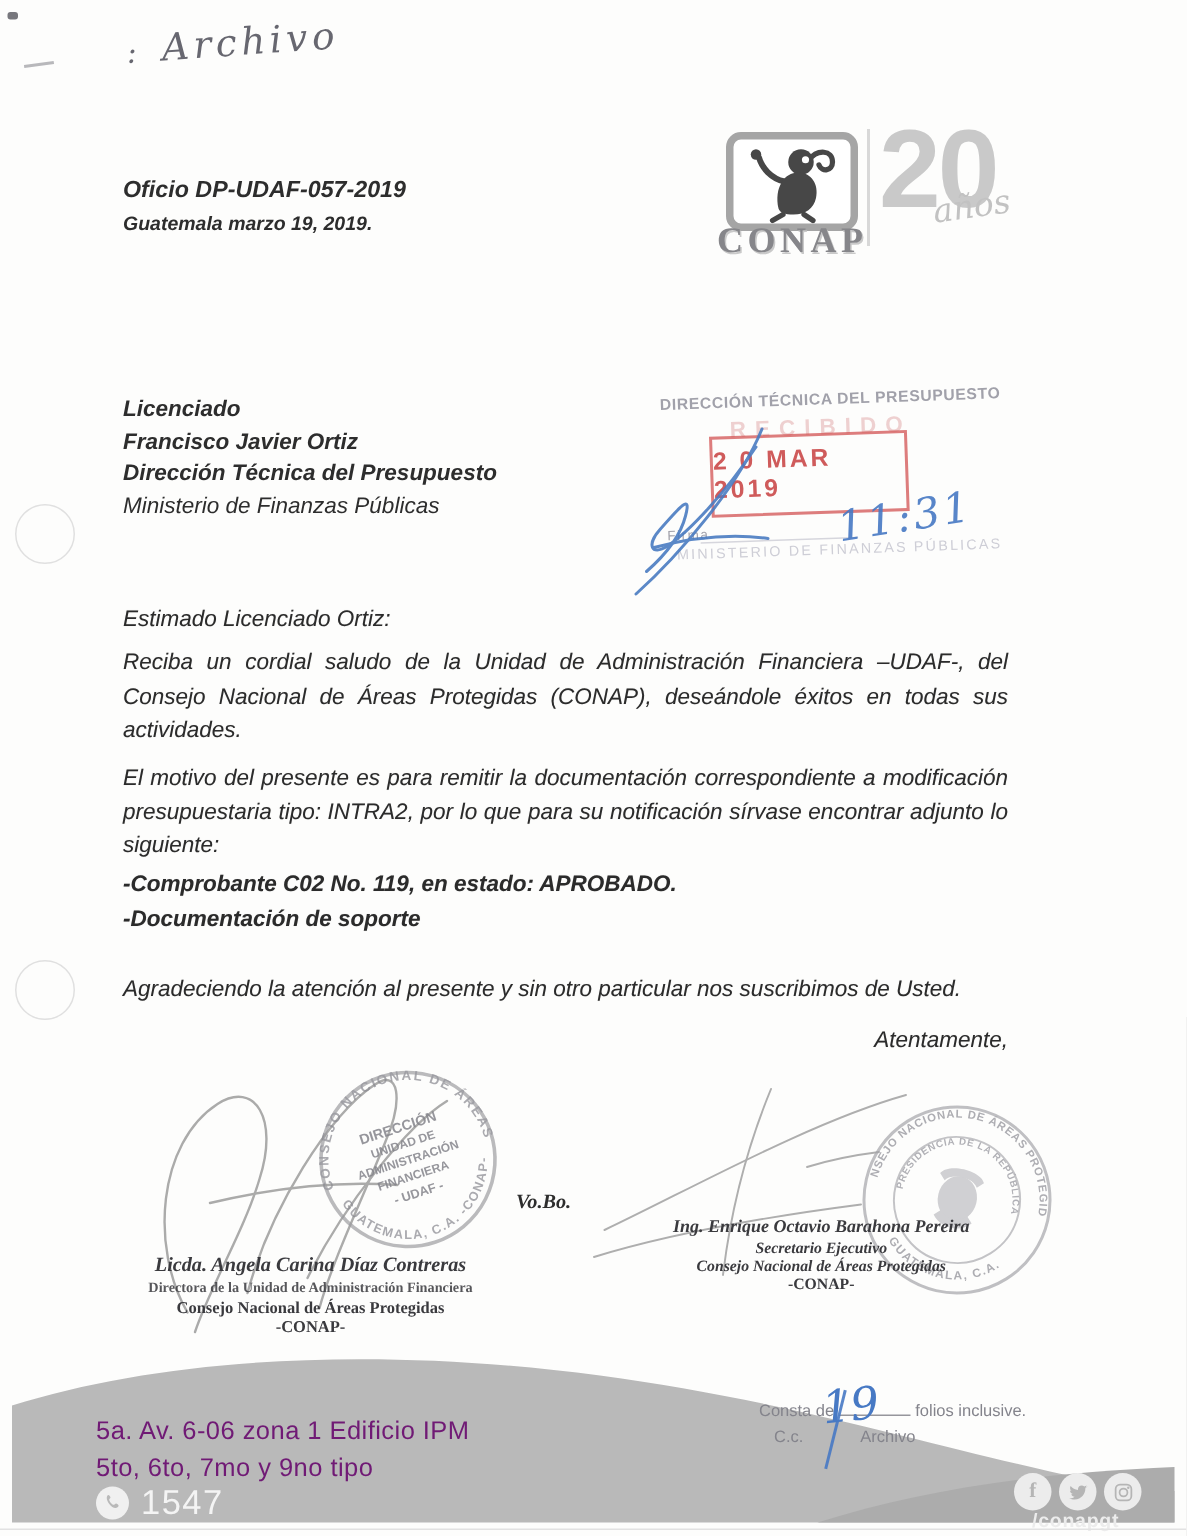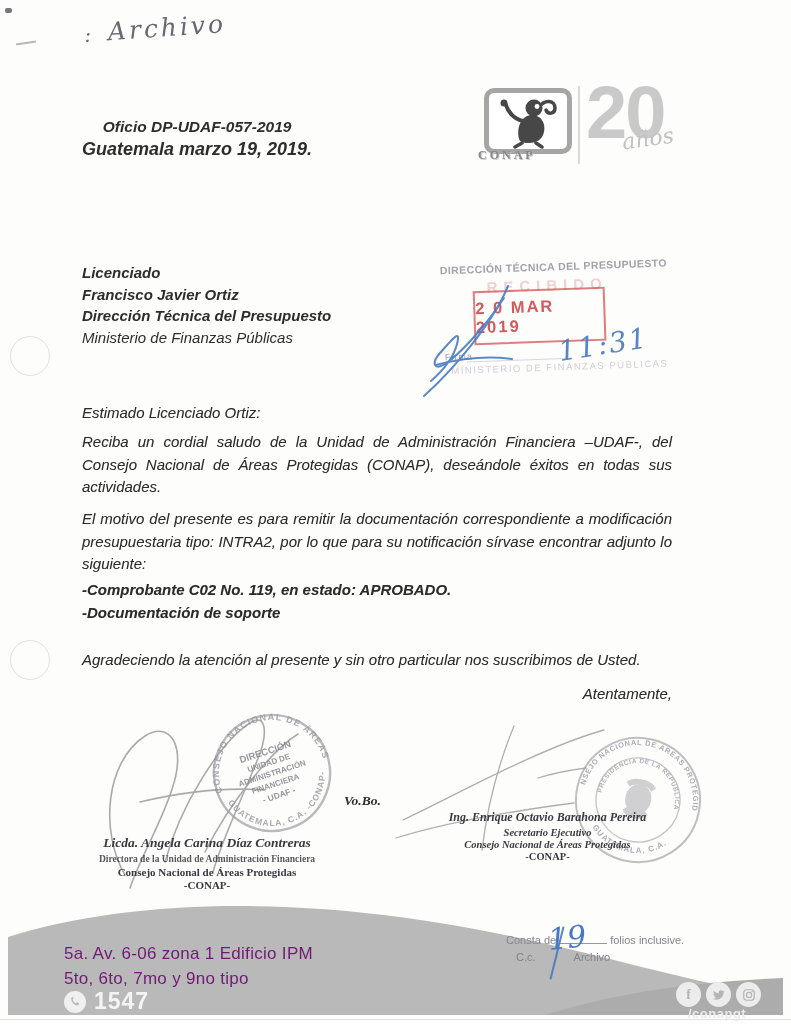--- a/index.html
+++ b/index.html
@@ -9,27 +9,27 @@
     font-family:"Liberation Sans",sans-serif;color:#2d2d2d;
   }
   .abs{position:absolute;}
   
   .hand{font-family:"DejaVu Serif",serif;font-style:italic;}
   .archivo{left:84px;top:14px;font-size:25px;color:#4e4e58;transform:rotate(-4deg);letter-spacing:3px;opacity:.85;}
   .archivo .colon{margin-right:14px;font-size:20px;}
   .pen-dash{left:16px;top:42px;width:20px;height:2px;background:#9a9aa0;transform:rotate(-8deg);opacity:.7;}
   .pen-dot{left:5px;top:8px;width:7px;height:5px;background:#55555c;border-radius:2px;opacity:.8;}
   
-  .heading{left:82px;top:116px;font-style:italic;line-height:22px;text-align:center;}
+  .heading{left:82px;top:116px;font-style:italic;line-height:22px;}
   .heading .l1{font-weight:700;font-size:15.5px;}
-  .heading .l2{font-weight:600;font-size:18px;}
+  .heading .l2{font-weight:600;font-size:13px;}
   
   .logo-frame{left:484px;top:88px;width:78px;height:56px;border:5px solid #a5a5a5;border-radius:10px;background:#fff;}
-  .brand{left:478px;top:148px;width:92px;text-align:left;font-family:"Liberation Serif",serif;
-         font-weight:700;font-size:12px;letter-spacing:3px;color:#86868a;text-shadow:1px 1px 0 #c9c9c9;}
+  .brand{left:478px;top:148px;width:92px;text-align:right;font-family:"Liberation Serif",serif;
+         font-weight:700;font-size:24px;letter-spacing:3px;color:#86868a;text-shadow:1px 1px 0 #c9c9c9;}
   .logo-divider{left:578px;top:86px;width:2px;height:78px;background:#d8d8d8;}
   .anniv-30{left:586px;top:76px;font-size:74px;font-weight:700;line-height:1;color:#c9c9c9;letter-spacing:-2px;}
   .anniv-word{left:622px;top:126px;font-family:"DejaVu Serif",serif;font-style:italic;font-size:22px;color:#c2c2c2;transform:rotate(-8deg);}
   
   .recipient{left:82px;top:262px;font-style:italic;font-size:15px;line-height:21.5px;}
   .recipient .b{font-weight:700;}
   
   .stamp{left:436px;top:258px;width:260px;height:140px;transform:rotate(-2deg);}
   .stamp .office{position:absolute;left:6px;top:2px;font-size:10.5px;letter-spacing:.4px;color:#91919c;font-weight:600;opacity:.85;}
   .stamp .received{position:absolute;left:52px;top:18px;font-size:15px;font-weight:700;letter-spacing:6px;color:#d98f8f;opacity:.4;}
@@ -65,21 +65,21 @@
   .sig-right .n{font-size:12px;font-weight:700;font-style:italic;}
   .sig-right .t{font-size:10.5px;margin-top:2px;font-weight:700;font-style:italic;}
   .sig-right .o{font-size:10.5px;margin-top:1px;font-weight:700;font-style:italic;}
   .sig-right .c{font-size:10.5px;margin-top:1px;font-weight:700;}
   .seal-left{left:197px;top:698px;width:150px;height:150px;transform:rotate(-18deg);opacity:.85;}
   .seal-right{left:553px;top:715px;width:170px;height:170px;transform:rotate(13deg);opacity:.85;}
   
   .footer-addr{left:64px;top:941px;color:#701a75;font-size:17px;line-height:25px;font-weight:500;letter-spacing:.3px;}
   .phone-row{left:64px;top:988px;display:flex;align-items:center;gap:8px;}
   .phone-circle{width:22px;height:22px;border-radius:50%;background:#f0f0f0;display:flex;align-items:center;justify-content:center;}
-  .phone-num{color:#f4f4f4;font-weight:700;font-size:23px;letter-spacing:1px;}
+  .phone-num{color:#f4f4f4;font-weight:400;font-size:23px;letter-spacing:1px;}
   .consta{left:506px;top:932px;font-size:11px;color:#84848c;}
   .consta .row1 .blank{display:inline-block;width:48px;border-bottom:1px solid #96969c;height:11px;margin:0 3px;}
   .consta .row2{margin-top:5px;padding-left:10px;display:flex;gap:38px;}
   .folios-hand{left:548px;top:920px;font-size:30px;color:#4779c4;transform:rotate(-6deg);}
   .blue-slash{left:556px;top:926px;width:2px;height:54px;background:#4779c4;transform:rotate(14deg);opacity:.9;}
   .social{left:676px;top:982px;display:flex;gap:5px;}
   .social .dot{width:25px;height:25px;border-radius:50%;background:#ececec;display:flex;align-items:center;justify-content:center;
                color:#b5b5b5;font-weight:700;font-size:14px;font-family:"Liberation Serif",serif;}
   .handle{left:688px;top:1006px;color:#ececec;font-weight:700;font-size:13px;letter-spacing:.5px;}
   .scanline{left:0;top:1019px;width:791px;height:1px;background:#e2e2e2;}

